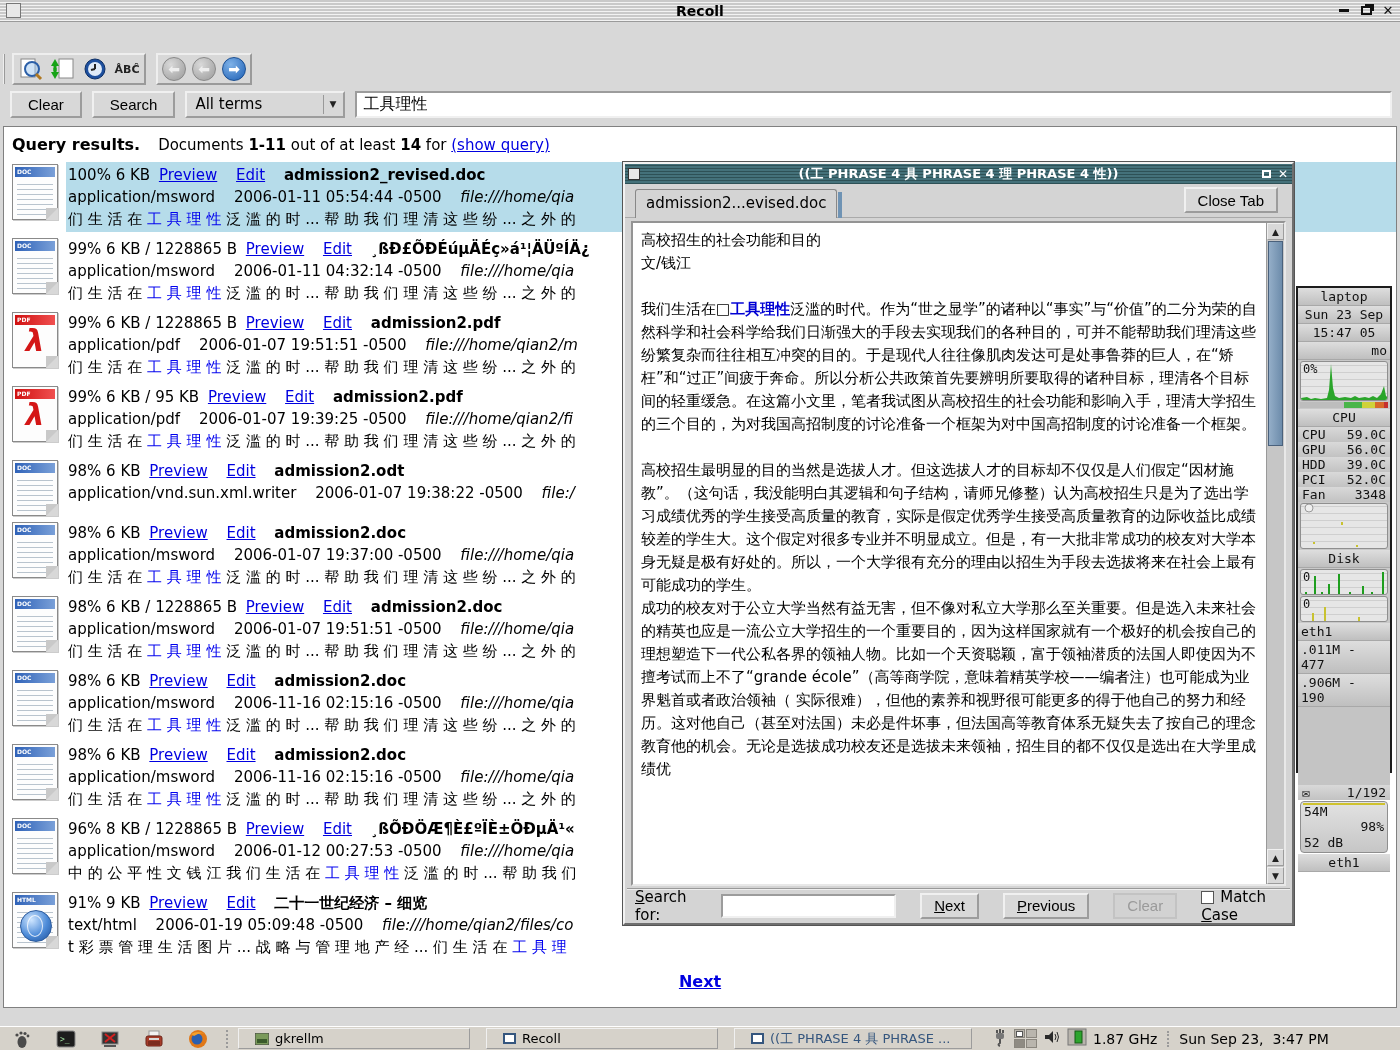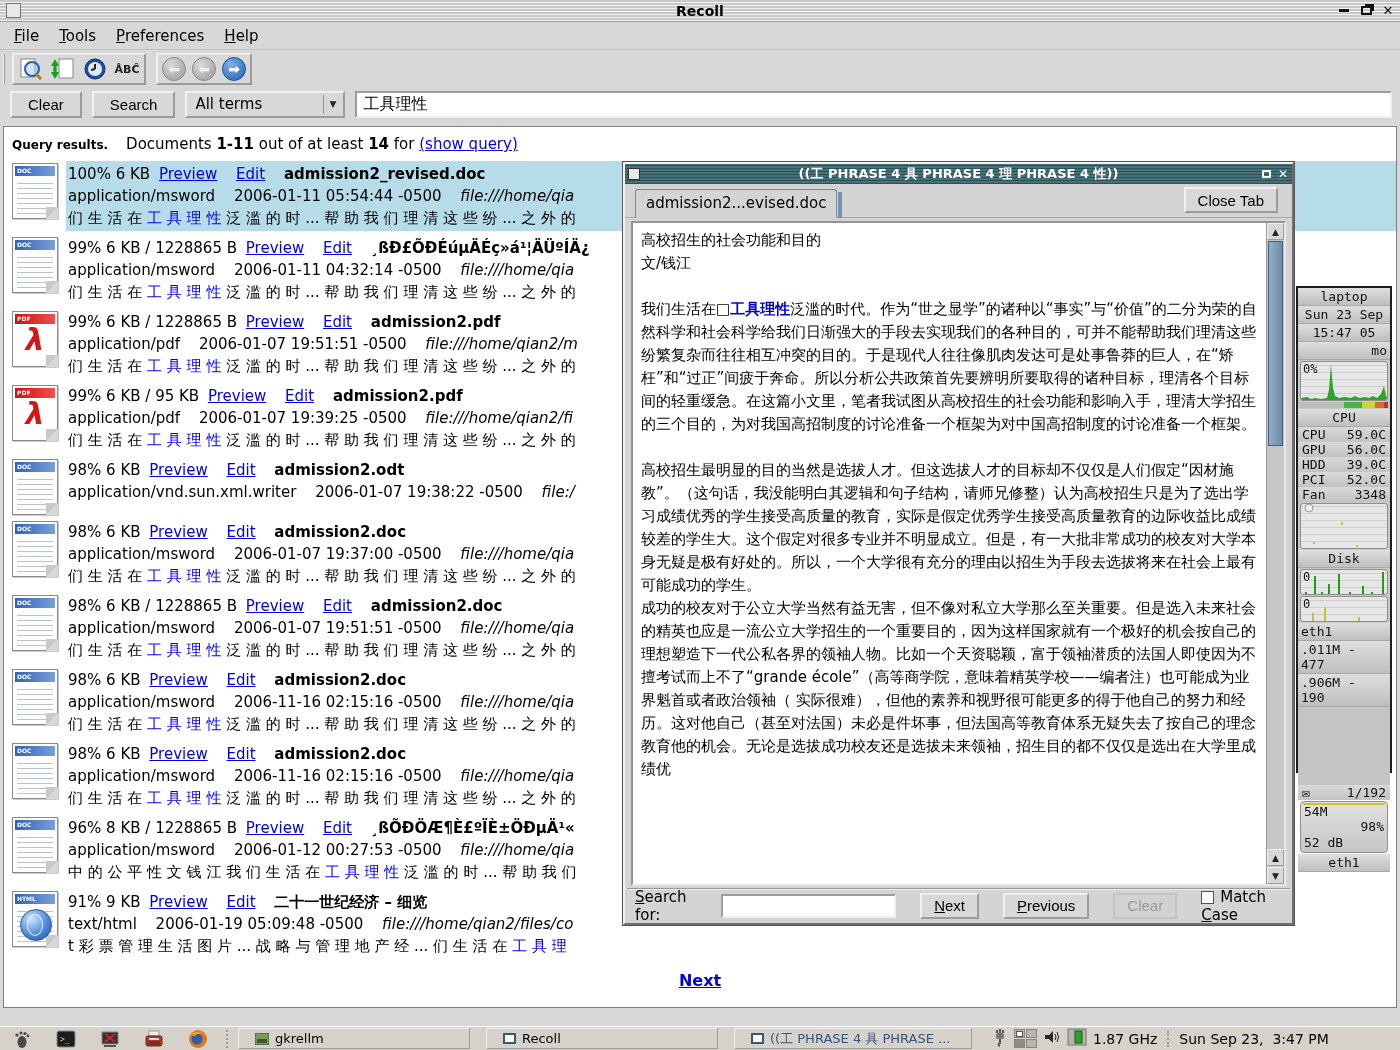--- a/index.html
+++ b/index.html
@@ -37,21 +37,21 @@
   .searchrow { position:absolute; left:0; top:88px; width:1400px; height:32px; display:flex; align-items:center; gap:10px; padding-left:10px; }
   .btn3d { height:27px; background:#d8d8d8; border:2px outset #f0f0f0; font-size:15px; padding:0 16px; color:#000; }
   .combo { width:160px; height:27px; background:#d8d8d8; border:2px outset #f0f0f0; display:flex; align-items:center; font-size:15px; padding-left:8px; position:relative; }
   .combo .arrowbox { position:absolute; right:2px; top:2px; bottom:2px; width:18px; border-left:1px solid #999; display:flex; align-items:center; justify-content:center; font-size:9px; color:#222; }
   .qinput { flex:1; margin-right:8px; height:27px; border:2px inset #f0f0f0; background:#fff; font-size:16px; padding:1px 6px;
     font-family:"DejaVu Sans","Liberation Sans",sans-serif; }
 
   
   .results { position:absolute; left:3px; top:126px; width:1394px; height:882px; background:#fff; border:1px solid #808080; overflow:hidden; }
   .qheader { font-size:15px; padding:8px 0 6px 8px; color:#000; }
-  .qheader .qtitle { font-weight:bold; font-size:12px; margin-right:18px; }
+  .qheader .qtitle { font-weight:bold; font-size:16px; margin-right:18px; }
   .qheader b { font-weight:bold; }
   a.link { color:#0000e0; text-decoration:underline; cursor:pointer; }
 
   .rrow { display:flex; padding:2px 0; }
   .rrow .iconcol { width:62px; flex:0 0 62px; display:flex; justify-content:center; padding-top:2px; background:#fff; }
   .rrow .rtext { flex:1; padding:2px 4px 2px 2px; font-size:15px; line-height:22px; color:#000; }
   .rrow.selected .rtext { background:#b6dcea; }
   .l1 .info { margin-right:4px; }
   .l1 a { margin-right:14px; }
   .l1 .fname { font-weight:bold; }
@@ -151,26 +151,20 @@
       <div class="tb-btn">
           <div class="minbar"></div>
         </div>
       <div class="tb-btn">
           <div class="restore"></div>
         </div>
       <div class="tb-btn">✕</div>
     </div>
   </div>
 
-  <div class="menubar">
-    <span class="menuitem accel"><u>F</u>ile</span>
-    <span class="menuitem accel"><u>T</u>ools</span>
-    <span class="menuitem accel"><u>P</u>references</span>
-    <span class="menuitem accel"><u>H</u>elp</span>
-  </div>
 
   <div class="toolbar">
     <div class="tgrip"></div>
     <div class="tgroup">
       <div class="ticon">
         <svg width="24" height="24">
             <rect x="2" y="2" width="14" height="18" fill="#fff" stroke="#888"></rect>
             <circle cx="13" cy="12" r="7" fill="rgba(160,200,240,.5)" stroke="#2b5fa8" stroke-width="2"></circle>
             <line x1="17" y1="17" x2="22" y2="22" stroke="#b07820" stroke-width="3"></line>
           </svg>

